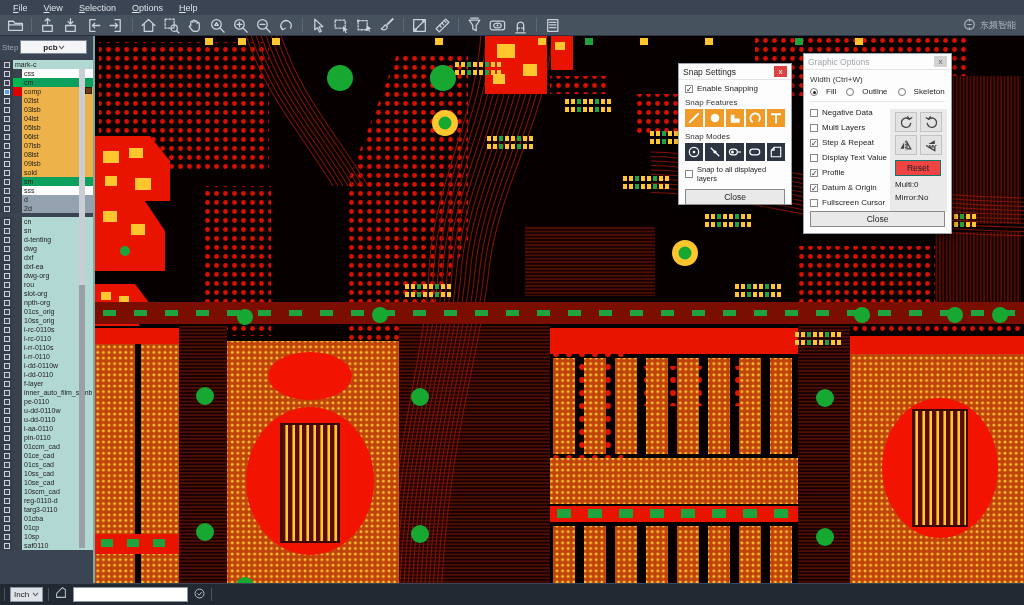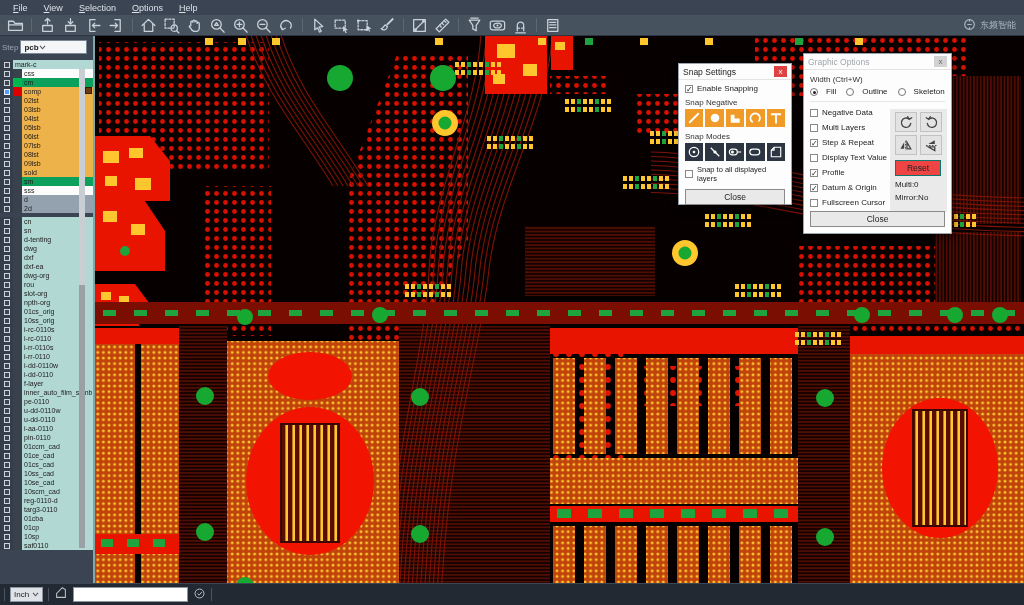--- a/index.html
+++ b/index.html
@@ -14,21 +14,21 @@
   
   #toolbar{position:absolute;left:0;top:15px;width:1024px;height:21px;background:#47525f;display:flex;align-items:center;padding-left:4px;border-bottom:1px solid #2e3540;}
   .tb-icon{width:23px;height:19px;display:flex;align-items:center;justify-content:center;}
   .tb-sep{width:1px;height:14px;background:#5d6877;margin:0 4px;}
   #brand{position:absolute;right:8px;top:15px;height:21px;display:flex;align-items:center;gap:4px;color:#aeb8c2;font-size:9px;}
 
   
   #sidebar{position:absolute;left:0;top:36px;width:93px;height:547px;background:#3a4452;overflow:hidden;}
   #step-row{display:flex;align-items:center;height:18px;margin-top:2px;padding-left:2px;gap:2px;}
   #step-label{color:#9ba6b2;font-size:8px;}
-  #step-select{width:67px;height:14px;background:#f3f5f7;border:1px solid #7b8694;font-size:8px;font-weight:bold;color:#222;display:flex;align-items:center;justify-content:flex-start;padding:0 3px;}
+  #step-select{width:67px;height:14px;background:#f3f5f7;border:1px solid #7b8694;font-size:8px;font-weight:bold;color:#222;display:flex;align-items:center;justify-content:center;padding:0 3px;}
   #layer-list{position:absolute;left:0;top:24px;right:0;}
   .lrow{display:flex;height:9px;align-items:stretch;cursor:pointer;}
   .lrow .cbc{width:13px;background:#343d49;display:flex;align-items:center;justify-content:center;flex:none;}
   .cb{width:6px;height:6px;border:1px solid #cdd3da;background:#3a4452;}
   .cb.on{background:#4da0ff;border-color:#eef;}
   .lrow .sw{width:9px;background:#39414d;flex:none;}
   .lrow .lbl{flex:1;font-size:7px;line-height:9px;color:#1c1c1c;padding-left:2px;white-space:nowrap;overflow:hidden;position:relative;}
   .lbl.c-cyan{background:#b2d8d4;}
   .lbl.c-white{background:#fcfcfc;}
   .lbl.c-green{background:#0ca05c;}
@@ -1014,21 +1014,21 @@
 
   <div class="dialog" id="snap-dialog" style="left:666px;top:63px;width:114px;height:142px;">
     <div class="dlg-title">
       <span class="t">Snap Settings</span>
       <span class="dlg-close red">x</span>
     </div>
     <div class="chk-row">
       <span class="chk">✓</span>
       <span>Enable Snapping</span>
     </div>
-    <div class="sec-label">Snap Negative</div>
+    <div class="sec-label">Snap Features</div>
     <div class="btn-strip" id="snap-features">
         <div class="snap-btn orange">
           <svg width="16" height="16" viewBox="0 0 17 17">
             <path d="M4 13 L13 4" stroke="#fff" stroke-width="2" fill="none" stroke-linecap="round"></path>
           </svg>
         </div>
         <div class="snap-btn orange">
           <svg width="16" height="16" viewBox="0 0 17 17">
             <circle cx="8.5" cy="8.5" r="4.5" fill="#fff"></circle>
           </svg>

